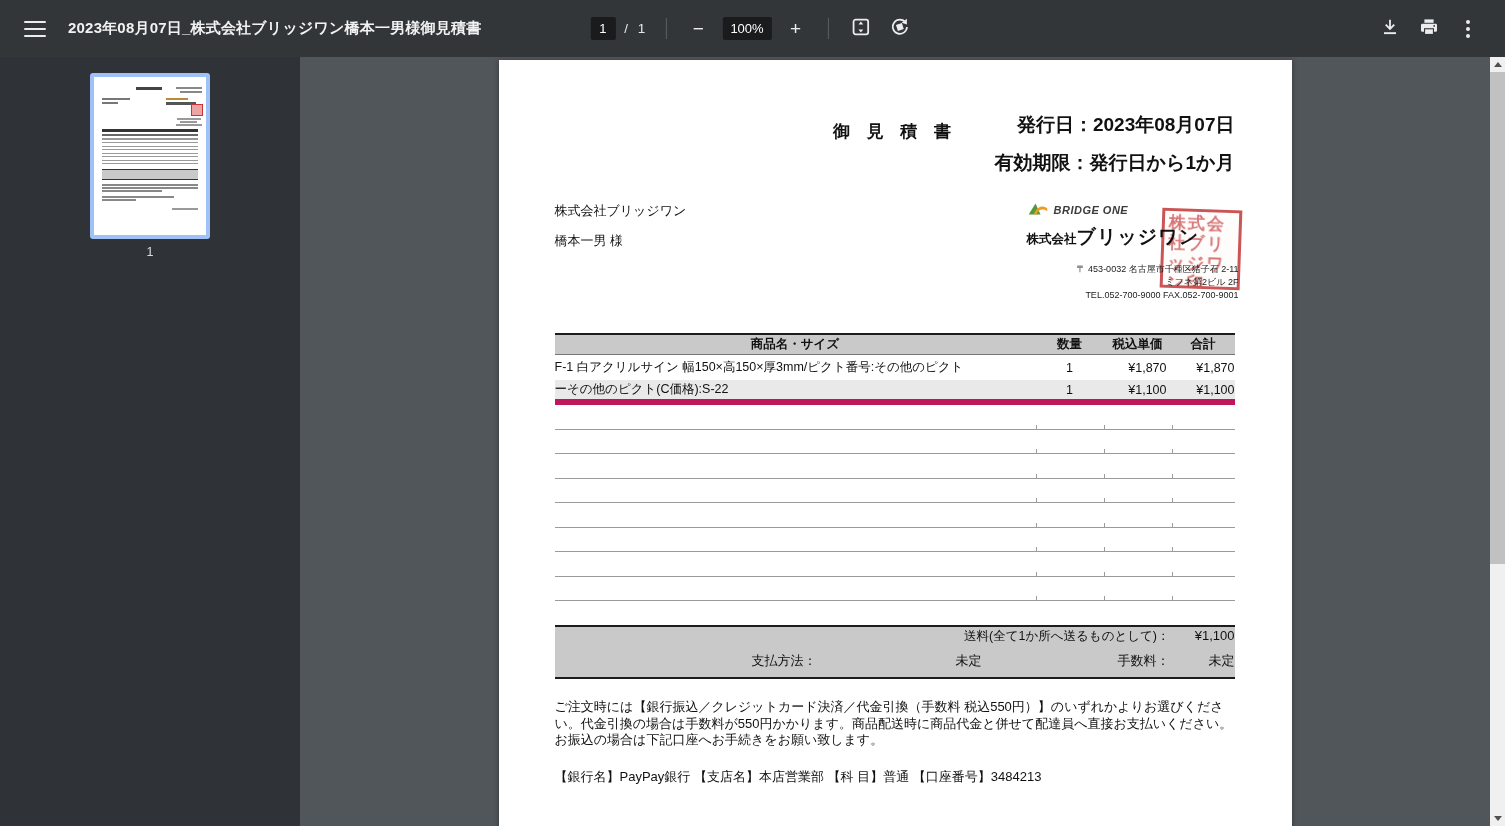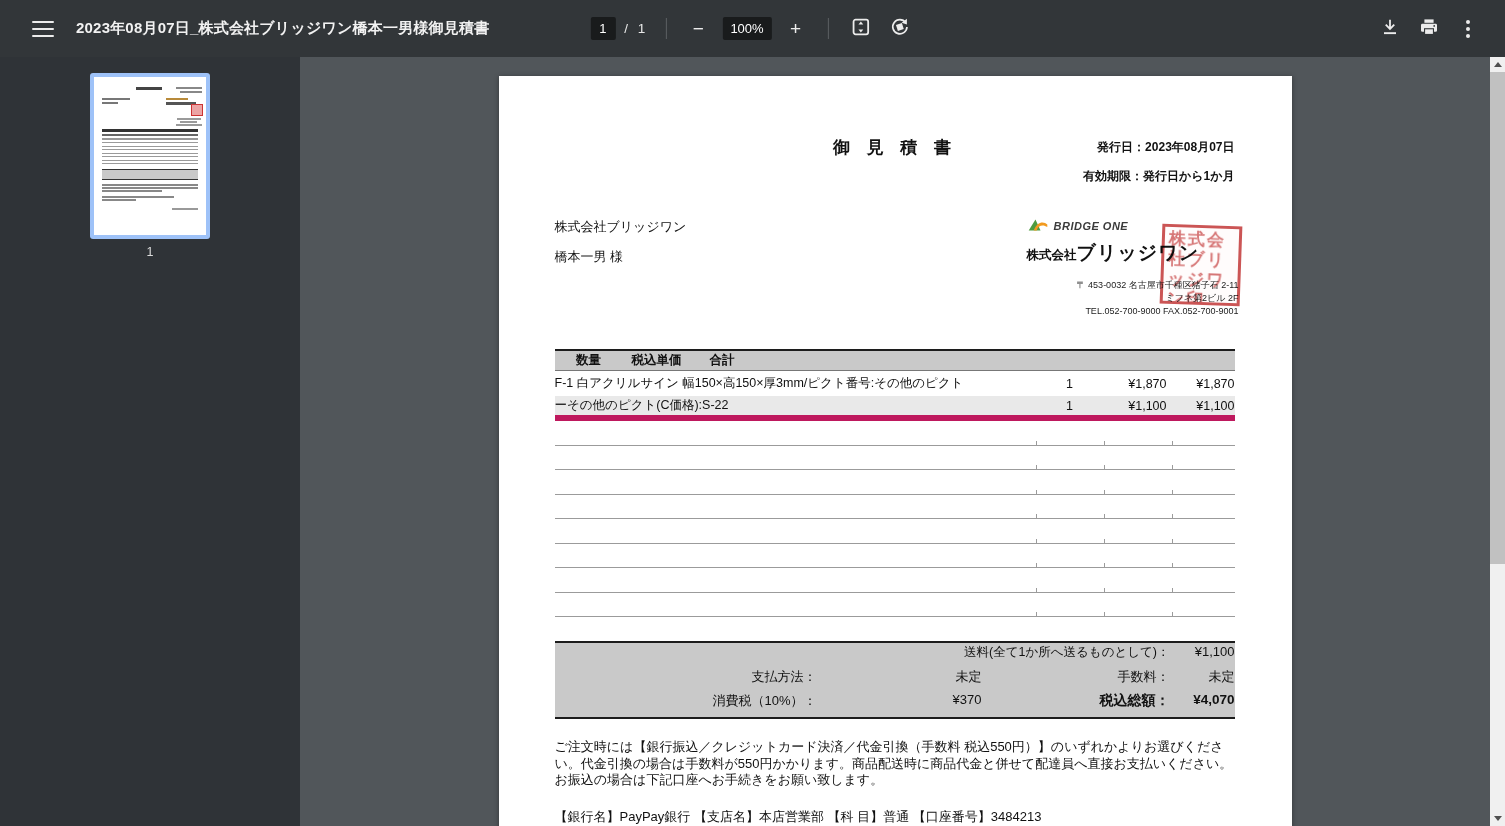--- a/index.html
+++ b/index.html
@@ -2,21 +2,21 @@
 <html><head>
 <meta charset="utf-8">
 <style>
   * { margin:0; padding:0; box-sizing:border-box; }
   html,body { width:1505px; height:826px; overflow:hidden; background:#51565a;
     font-family:"Liberation Sans","DejaVu Sans",sans-serif; }
 
   
   .toolbar { position:absolute; top:0; left:0; right:0; height:57px; background:#323639;
     display:flex; align-items:center; z-index:20; color:#ececec; }
-  .tb-left { display:flex; align-items:center; gap:22px; padding-left:24px;margin-left:8px; }
+  .tb-left { display:flex; align-items:center; gap:22px; padding-left:24px; }
   .menu-btn { width:22px; height:16px; display:flex; flex-direction:column; justify-content:space-between; cursor:pointer; }
   .menu-btn i { display:block; height:2px; background:#ececec; border-radius:1px; }
   .tb-title { font-size:15px; font-weight:600; color:#f2f2f2; letter-spacing:.2px; white-space:nowrap; }
   .tb-center { position:absolute; left:50%; transform:translateX(-50%); display:flex; align-items:center; gap:9px; }
   .page-input { width:25px; height:23px; background:#191b1c; border:none; color:#fff; text-align:center;
     font-size:13px; font-family:inherit; border-radius:2px; }
   .page-total { font-size:13.5px; color:#e8e8e8; letter-spacing:3px; }
   .tb-sep { width:1px; height:21px; background:#5c6063; margin:0 8px; }
   .tb-btn { width:30px; height:30px; display:flex; align-items:center; justify-content:center;
     border-radius:50%; cursor:pointer; background:transparent; border:none; color:#ececec; }
@@ -27,36 +27,36 @@
   .dots i { width:4px; height:4px; border-radius:50%; background:#ececec; }
 
   
   .content { position:absolute; top:57px; left:0; right:0; bottom:0; display:flex; }
   .thumb-panel { width:300px; flex:none; background:#2f3337; display:flex; flex-direction:column; align-items:center; padding-top:16px; }
   .thumbnail { width:120px; height:166px; background:#9ec2f8; border-radius:3px; padding:4px; cursor:pointer; }
   .thumb-page { width:112px; height:158px; background:#fff; position:relative; overflow:hidden; }
   .thumb-label { color:#dcdcdc; font-size:12.5px; margin-top:6px; }
   .tp-bar { position:absolute; background:#9a9a9a; height:1px; }
 
-  .viewer { flex:1; background:#51565a; display:flex; justify-content:center; overflow:hidden; padding-top:19px; }
+  .viewer { flex:1; background:#51565a; display:flex; justify-content:center; overflow:hidden; padding-top:3px; }
   .page { width:793px; height:1122px; flex:none; background:#fff; position:relative;
     box-shadow:0 1px 5px rgba(0,0,0,.38); color:#111; }
 
   
   .scrollbar { width:15px; flex:none; background:#f0f0f0; position:relative; }
   .sb-btn { position:absolute; left:0; right:0; height:15px; display:flex; align-items:center; justify-content:center; cursor:pointer; }
   .sb-up { top:0; } .sb-down { bottom:0; }
   .tri-up { width:0; height:0; border-left:4px solid transparent; border-right:4px solid transparent; border-bottom:5px solid #505050; }
   .tri-down { width:0; height:0; border-left:4px solid transparent; border-right:4px solid transparent; border-top:5px solid #505050; }
   .sb-thumb { position:absolute; top:15px; left:0; right:0; height:492px; background:#c1c1c1; }
 
   
   .doc-title { position:absolute; top:60px; left:0; right:0; text-align:center;
     font-size:17px; font-weight:700; letter-spacing:6px; }
-  .doc-dates { position:absolute; top:63px; right:57px; text-align:right; font-size:12px; font-weight:600; }
+  .doc-dates { position:absolute; top:52px; right:57px; text-align:right; font-size:19px; font-weight:600; }
   .doc-dates div + div { margin-top:12px; }
   .customer { position:absolute; left:56px; top:142px; font-size:13px; font-weight:500; }
   .customer div + div { margin-top:12px; }
 
   .seller { position:absolute; left:528px; top:140px; width:212px; }
   .logo-row { display:flex; align-items:center; gap:5px; height:20px; }
   .logo-text { font-size:11px; font-weight:800; font-style:italic; color:#3b3b3b; letter-spacing:.5px; filter:blur(.6px); }
   .company-line { margin-top:4px; white-space:nowrap; }
   .co-pre { font-size:12.5px; font-weight:700; }
   .co-name { font-size:19px; font-weight:700; letter-spacing:1px; }
@@ -238,20 +238,21 @@
         </div>
         <div class="stamp">
           <span>株式会社ブリッジワン印</span>
         </div>
       </div>
 
       <div class="flow">
 
         <div>
           <div class="trow thead">
+            <div class="c-name">商品名・サイズ</div>
             <div class="c-qty">数量</div>
             <div class="c-unit">税込単価</div>
             <div class="c-total">合計</div>
           </div>
           <div class="trow r1">
             <div class="c-name">F-1 白アクリルサイン 幅150×高150×厚3mm/ピクト番号:その他のピクト</div>
             <div class="c-qty">1</div>
             <div class="c-unit">¥1,870</div>
             <div class="c-total">¥1,870</div>
           </div>
@@ -307,26 +308,20 @@
           <div class="srow">
             <div class="s-wide">送料(全て1か所へ送るものとして)：</div>
             <div class="sd">¥1,100</div>
           </div>
           <div class="srow">
             <div class="sa">支払方法：</div>
             <div class="sb">未定</div>
             <div class="sc">手数料：</div>
             <div class="sd">未定</div>
           </div>
-          <div class="srow">
-            <div class="sa">消費税（10%）：</div>
-            <div class="sb">¥370</div>
-            <div class="sc s-big">税込総額：</div>
-            <div class="sd s-bigv">¥4,070</div>
-          </div>
         </div>
 
         <div class="notes">ご注文時には【銀行振込／クレジットカード決済／代金引換（手数料 税込550円）】のいずれかよりお選びください。代金引換の場合は手数料が550円かかります。商品配送時に商品代金と併せて配達員へ直接お支払いください。お振込の場合は下記口座へお手続きをお願い致します。</div>
 
         <div class="bank">
           <div>【銀行名】PayPay銀行 【支店名】本店営業部 【科 目】普通 【口座番号】3484213</div>
         </div>
       </div>
 
     </div>

